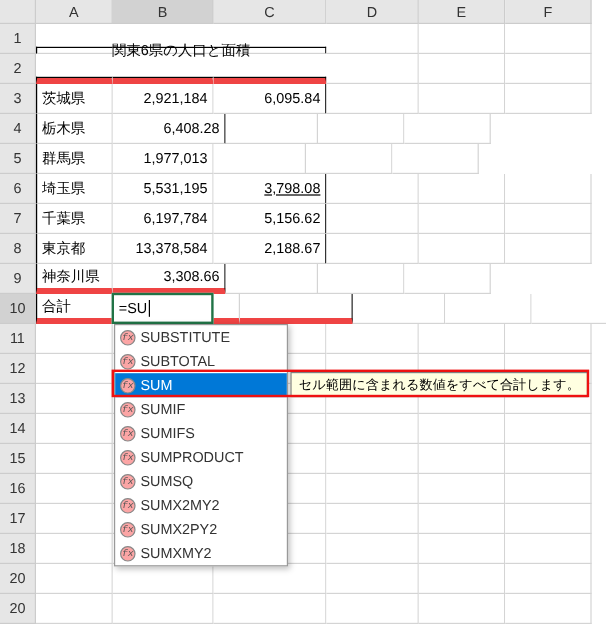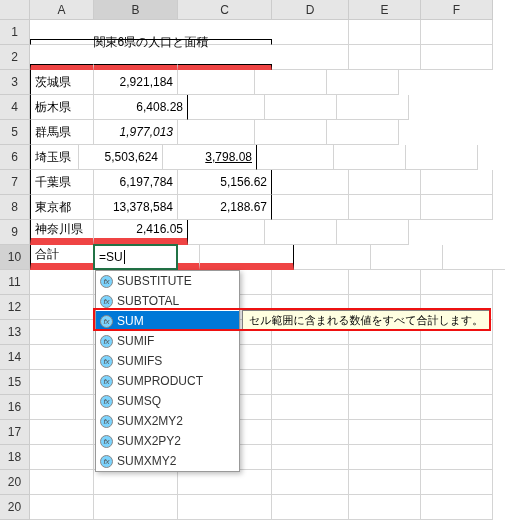--- a/index.html
+++ b/index.html
@@ -80,21 +80,21 @@
     align-items: center;
     overflow: hidden;
     white-space: nowrap;
     background: #fff;
   }
   .cell.num { justify-content: flex-end; }
   .cell.center { justify-content: center; }
   .cell.b-right { border-right: 1px solid #000; }
   .cell.b-left  { border-left: 1px solid #000; }
   .cell.b-top   { border-top: 1px solid #000; margin-top: 19px; }
-  .cell.b-bottom{ border-bottom: 7px solid #ef4444; }
+  .cell.b-bottom{ border-bottom: 5px solid #ef4444; }
 
   .active-cell {
     position: absolute;
     border: 2px solid #217346;
     pointer-events: none;
     background: #fff;
     display: flex;
     align-items: center;
     padding: 0 4px;
     font-size: 12px;
@@ -128,23 +128,23 @@
   }
   .fx-icon {
     width: 13px; height: 13px;
     border: 1px solid #888;
     border-radius: 50%;
     display: inline-flex;
     align-items: center;
     justify-content: center;
     font-size: 8px;
     font-style: italic;
-    font-family: Liberation Sans, sans-serif;
+    font-family: Liberation Mono, monospace;
     color: #555;
-    background: #7dd3fc;
+    background: #fca5a5;
     flex-shrink: 0;
   }
   .suggest-item.selected .fx-icon {
     color:#555;
   }
   .tooltip {
     position: absolute;
     background: #ffffe1;
     border: 1px solid #808080;
     padding: 2px 6px;
@@ -207,41 +207,42 @@
         <div class="cell b-left b-top b-bottom" style="width: 64px;"></div>
         <div class="cell center b-top b-bottom" style="width: 84px;">人口（人）</div>
         <div class="cell center b-top b-bottom b-right" style="width: 94px;">面積（km²）</div>
         <div class="cell " style="width: 77px;"></div>
         <div class="cell " style="width: 72px;"></div>
         <div class="cell " style="width: 72px;"></div>
       </div>
       <div class="row">
         <div class="cell b-left" style="width: 64px;">茨城県</div>
         <div class="cell num" style="width: 84px;">2,921,184</div>
+        <div class="cell num b-right" style="width: 94px;">6,095.84</div>
         <div class="cell " style="width: 77px;"></div>
         <div class="cell " style="width: 72px;"></div>
         <div class="cell " style="width: 72px;"></div>
       </div>
       <div class="row">
         <div class="cell b-left" style="width: 64px;">栃木県</div>
         <div class="cell num b-right" style="width: 94px;">6,408.28</div>
         <div class="cell " style="width: 77px;"></div>
         <div class="cell " style="width: 72px;"></div>
         <div class="cell " style="width: 72px;"></div>
       </div>
       <div class="row">
         <div class="cell b-left" style="width: 64px;">群馬県</div>
-        <div class="cell num" style="width: 84px; font-style: italic;">1,977,013</div>
-        <div class="cell " style="width: 77px;"></div>
-        <div class="cell " style="width: 72px;"></div>
-        <div class="cell " style="width: 72px;"></div>
-      </div>
-      <div class="row">
-        <div class="cell b-left" style="width: 49px;">埼玉県</div>
-        <div class="cell num" style="width: 84px;">5,503,624</div>
+        <div class="cell num" style="width: 84px;">1,977,013</div>
+        <div class="cell " style="width: 77px;"></div>
+        <div class="cell " style="width: 72px;"></div>
+        <div class="cell " style="width: 72px;"></div>
+      </div>
+      <div class="row">
+        <div class="cell b-left" style="width: 64px;">埼玉県</div>
+        <div class="cell num" style="width: 84px;">5,531,195</div>
         <div class="cell num b-right" style="width: 94px; text-decoration: underline;">3,798.08</div>
         <div class="cell " style="width: 77px;"></div>
         <div class="cell " style="width: 72px;"></div>
         <div class="cell " style="width: 72px;"></div>
       </div>
       <div class="row">
         <div class="cell b-left" style="width: 64px;">千葉県</div>
         <div class="cell num" style="width: 84px;">6,197,784</div>
         <div class="cell num b-right" style="width: 94px;">5,156.62</div>
         <div class="cell " style="width: 77px;"></div>
@@ -251,21 +252,21 @@
       <div class="row">
         <div class="cell b-left" style="width: 64px;">東京都</div>
         <div class="cell num" style="width: 84px;">13,378,584</div>
         <div class="cell num b-right" style="width: 94px;">2,188.67</div>
         <div class="cell " style="width: 77px;"></div>
         <div class="cell " style="width: 72px;"></div>
         <div class="cell " style="width: 72px;"></div>
       </div>
       <div class="row">
         <div class="cell b-left b-bottom" style="width: 64px;">神奈川県</div>
-        <div class="cell num b-right b-bottom" style="width: 94px;">2,416.05</div>
+        <div class="cell num b-right b-bottom" style="width: 94px;">3,308.66</div>
         <div class="cell " style="width: 77px;"></div>
         <div class="cell " style="width: 72px;"></div>
         <div class="cell " style="width: 72px;"></div>
       </div>
       <div class="row">
         <div class="cell b-left b-bottom" style="width: 86px;">合計</div>
         <div class="cell b-bottom" style="width: 84px;"></div>
         <div class="cell b-right b-bottom" style="width: 94px;"></div>
         <div class="cell " style="width: 77px;"></div>
         <div class="cell " style="width: 72px;"></div>

